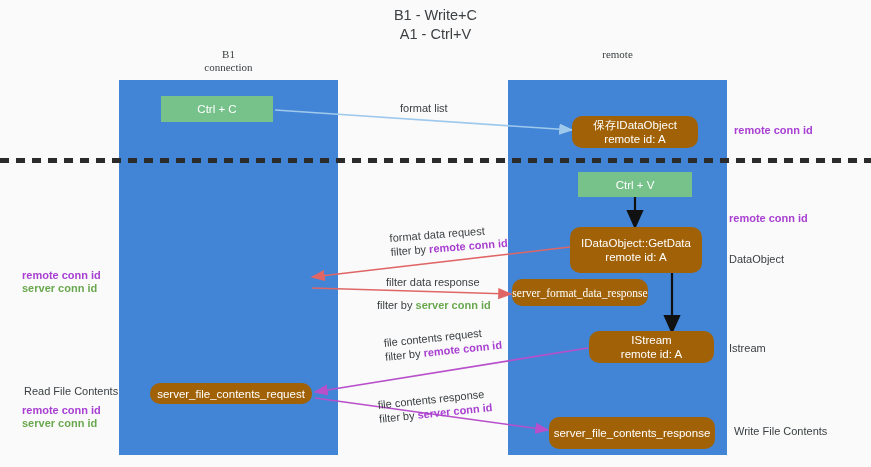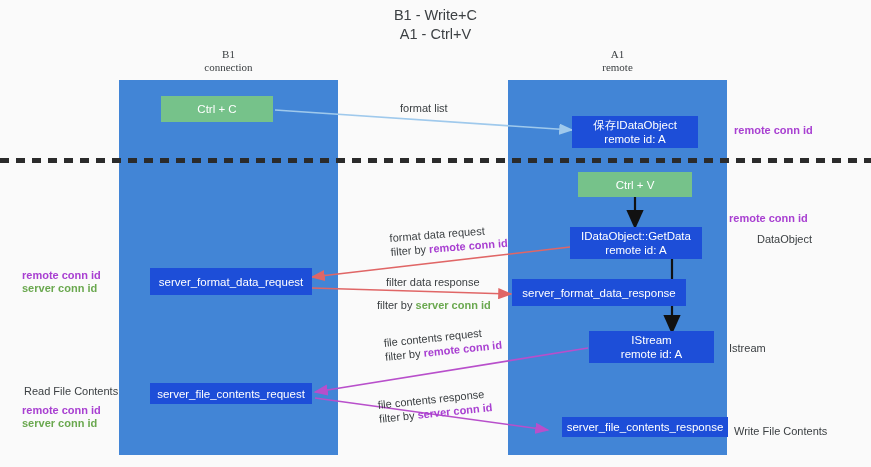--- a/index.html
+++ b/index.html
@@ -35,21 +35,21 @@
     background-image:repeating-linear-gradient(to right,#2b2b2b 0px,#2b2b2b 9px,rgba(0,0,0,0) 9px,rgba(0,0,0,0) 16px);
   }
 
   .node{
     position:absolute;box-sizing:border-box;
     display:flex;flex-direction:column;align-items:center;justify-content:center;
     color:#ffffff;font-size:11.5px;line-height:14px;text-align:center;
     padding:3px 6px;
   }
   .node.green{background:#76c28a;}
-  .node.orange{background:#1d4ed8;}
+  .node.orange{background:#a16207;border-radius:10px;}
   .node .l2{display:block;}
 
   .note{
     position:absolute;font-size:11px;line-height:14px;color:#3c4043;white-space:nowrap;
   }
   .note.rot{transform-origin:left top;}
   .kw-remote{color:#a83fd1;font-weight:bold;}
   .kw-server-green{color:#6aa84f;font-weight:bold;}
   .kw-server-purple{color:#a83fd1;font-weight:bold;}
 
@@ -66,21 +66,20 @@
   <div class="title">
     <div>B1 - Write+C</div>
     <div>A1 - Ctrl+V</div>
   </div>
 
   <div class="colhead" style="left:119px;top:48px;width:219px;">
     <span class="n">B1</span>
     <span class="n">connection</span>
   </div>
   <div class="colhead" style="left:508px;top:48px;width:219px;">
-    <span class="n">A1</span>
     <span class="n">remote</span>
   </div>
 
   <div class="lane" id="lane-b1"></div>
   <div class="lane" id="lane-a1"></div>
 
   <svg class="wires" viewBox="0 0 871 467">
     <defs>
       <marker id="ar-blue" markerWidth="9" markerHeight="7" refX="8" refY="3.5" orient="auto">
         <path d="M0,0 L9,3.5 L0,7 z" fill="#9fc9ec"></path>
@@ -115,43 +114,40 @@
 
   <div class="node orange" style="left:572px;top:116px;width:126px;height:32px;">
     <span>保存IDataObject</span>
     <span class="l2">remote id: A</span>
   </div>
 
   <div class="node green" style="left:578px;top:172px;width:114px;height:25px;">
     <span>Ctrl + V</span>
   </div>
 
-  <div class="node orange" style="left:570px;top:227px;width:132px;height:32px;">
+  <div class="node orange" style="left:570px;top:227px;width:132px;height:46px;">
     <span>IDataObject::GetData</span>
     <span class="l2">remote id: A</span>
   </div>
 
-  <div class="node orange" style="left:150px;top:268px;width:162px;height:27px;">
-    <span>server_format_data_request</span>
-  </div>
 
-  <div class="node orange" style="left:512px;top:279px;width:174px;height:27px;">
+  <div class="node orange" style="left:512px;top:279px;width:136px;height:27px;font-family:Liberation Serif, serif;">
     <span>server_format_data_response</span>
   </div>
 
   <div class="node orange" style="left:589px;top:331px;width:125px;height:32px;">
     <span>IStream</span>
     <span class="l2">remote id: A</span>
   </div>
 
   <div class="node orange" style="left:150px;top:383px;width:162px;height:21px;">
     <span>server_file_contents_request</span>
   </div>
 
-  <div class="node orange" style="left:562px;top:417px;width:166px;height:20px;">
+  <div class="node orange" style="left:549px;top:417px;width:166px;height:32px;">
     <span>server_file_contents_response</span>
   </div>
 
   <div class="divider"></div>
 
   <div class="note" style="left:400px;top:101px;">
     <span>format list</span>
   </div>
 
   <div class="note rot" style="left:389px;top:231px;transform:rotate(-4.5deg);">
@@ -171,21 +167,21 @@
     <div><span>filter by </span><span class="kw-remote">remote conn id</span></div>
   </div>
 
   <div class="note rot" style="left:377px;top:398px;transform:rotate(-6deg);">
     <div>file contents response</div>
     <div><span>filter by </span><span class="kw-server-purple">server conn id</span></div>
   </div>
 
   <div class="sidelabel purple" style="left:734px;top:123px;">remote conn id</div>
   <div class="sidelabel purple" style="left:729px;top:211px;">remote conn id</div>
-  <div class="sidelabel plain" style="left:729px;top:232px;margin-left:28px;">DataObject</div>
+  <div class="sidelabel plain" style="left:729px;top:252px;">DataObject</div>
   <div class="sidelabel plain" style="left:729px;top:341px;">Istream</div>
   <div class="sidelabel plain" style="left:734px;top:424px;">Write File Contents</div>
 
   <div class="sidelabel purple" style="left:22px;top:268px;">remote conn id</div>
   <div class="sidelabel green" style="left:22px;top:281px;">server conn id</div>
 
   <div class="sidelabel plain" style="left:24px;top:384px;">Read File Contents</div>
   <div class="sidelabel purple" style="left:22px;top:403px;">remote conn id</div>
   <div class="sidelabel green" style="left:22px;top:416px;">server conn id</div>
 

